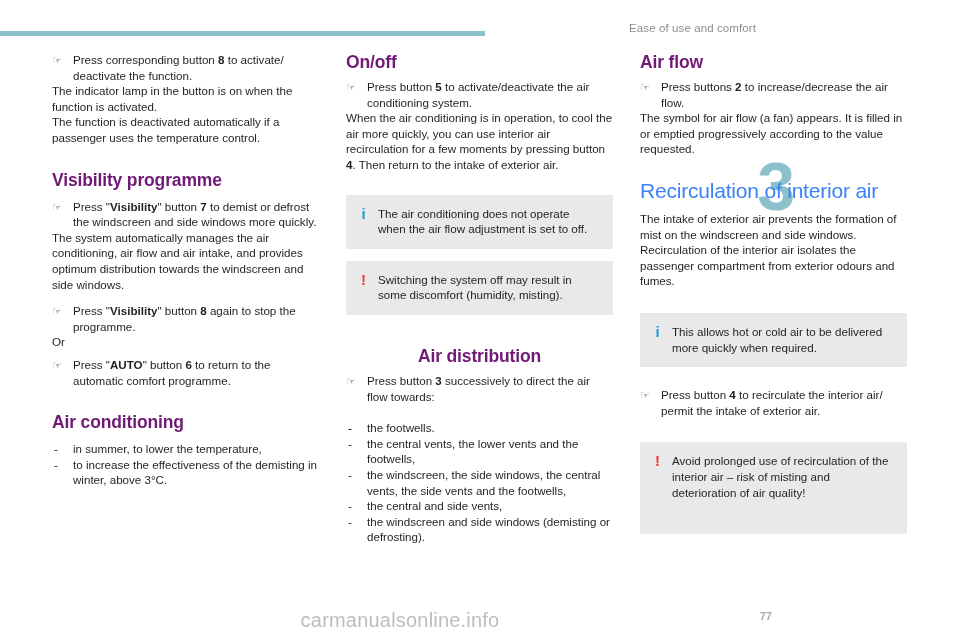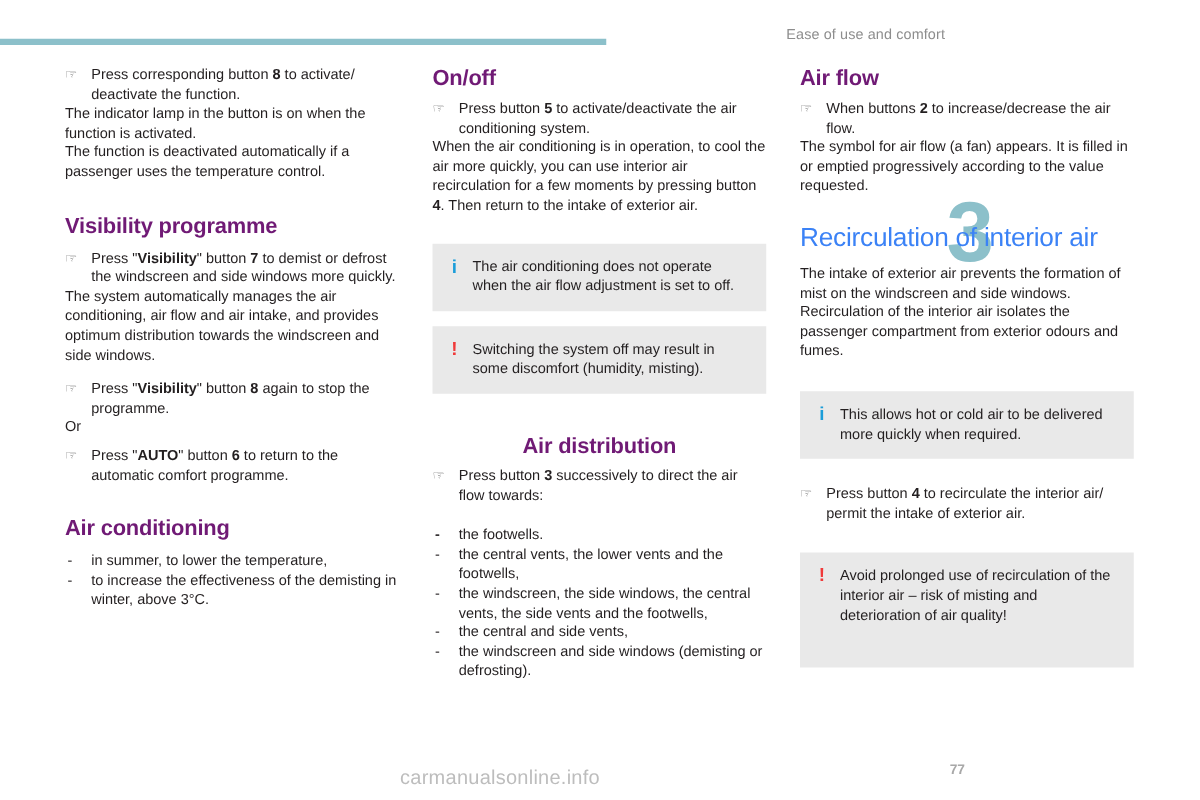--- a/index.html
+++ b/index.html
@@ -159,21 +159,21 @@
   .icon-warn { color: #f03a3a; }
   .box.tall { padding-bottom: 34px; }
 
   
   .watermark {
     position: absolute;
     left: 0;
     right: 0;
     bottom: 8px;
     text-align: center;
-    font-size: 16px;
+    font-size: 20px;
     color: #bdbdbd;
     letter-spacing: .2px;
     font-family: "Liberation Sans", sans-serif;
   }
   .page-number {
     position: absolute;
     right: 28px;
     bottom: 18px;
     font-size: 11px;
     color: #a8a8a8;
@@ -268,21 +268,21 @@
         <li class="dash-item"><span class="dash">-</span><span>the windscreen and side windows (demisting or defrosting).</span></li>
       </ul>
     </div>
 
     <div class="col">
 
       <h2 class="h-black tight">Air flow</h2>
 
       <div class="action">
         <span class="hand">☞</span>
-        <span>When buttons </span><b>2</b><span> to increase/decrease the air flow.</span>
+        <span>Press buttons </span><b>2</b><span> to increase/decrease the air flow.</span>
       </div>
 
       <div class="para">The symbol for air flow (a fan) appears. It is filled in or emptied progressively according to the value requested.</div>
 
       <h1 class="h-grey" style="margin-top:22px;">Recirculation of interior air</h1>
 
       <div class="para">The intake of exterior air prevents the formation of mist on the windscreen and side windows. Recirculation of the interior air isolates the passenger compartment from exterior odours and fumes.</div>
 
       <div class="box" style="margin-top:24px;">
         <span class="box-icon icon-info">i</span>

